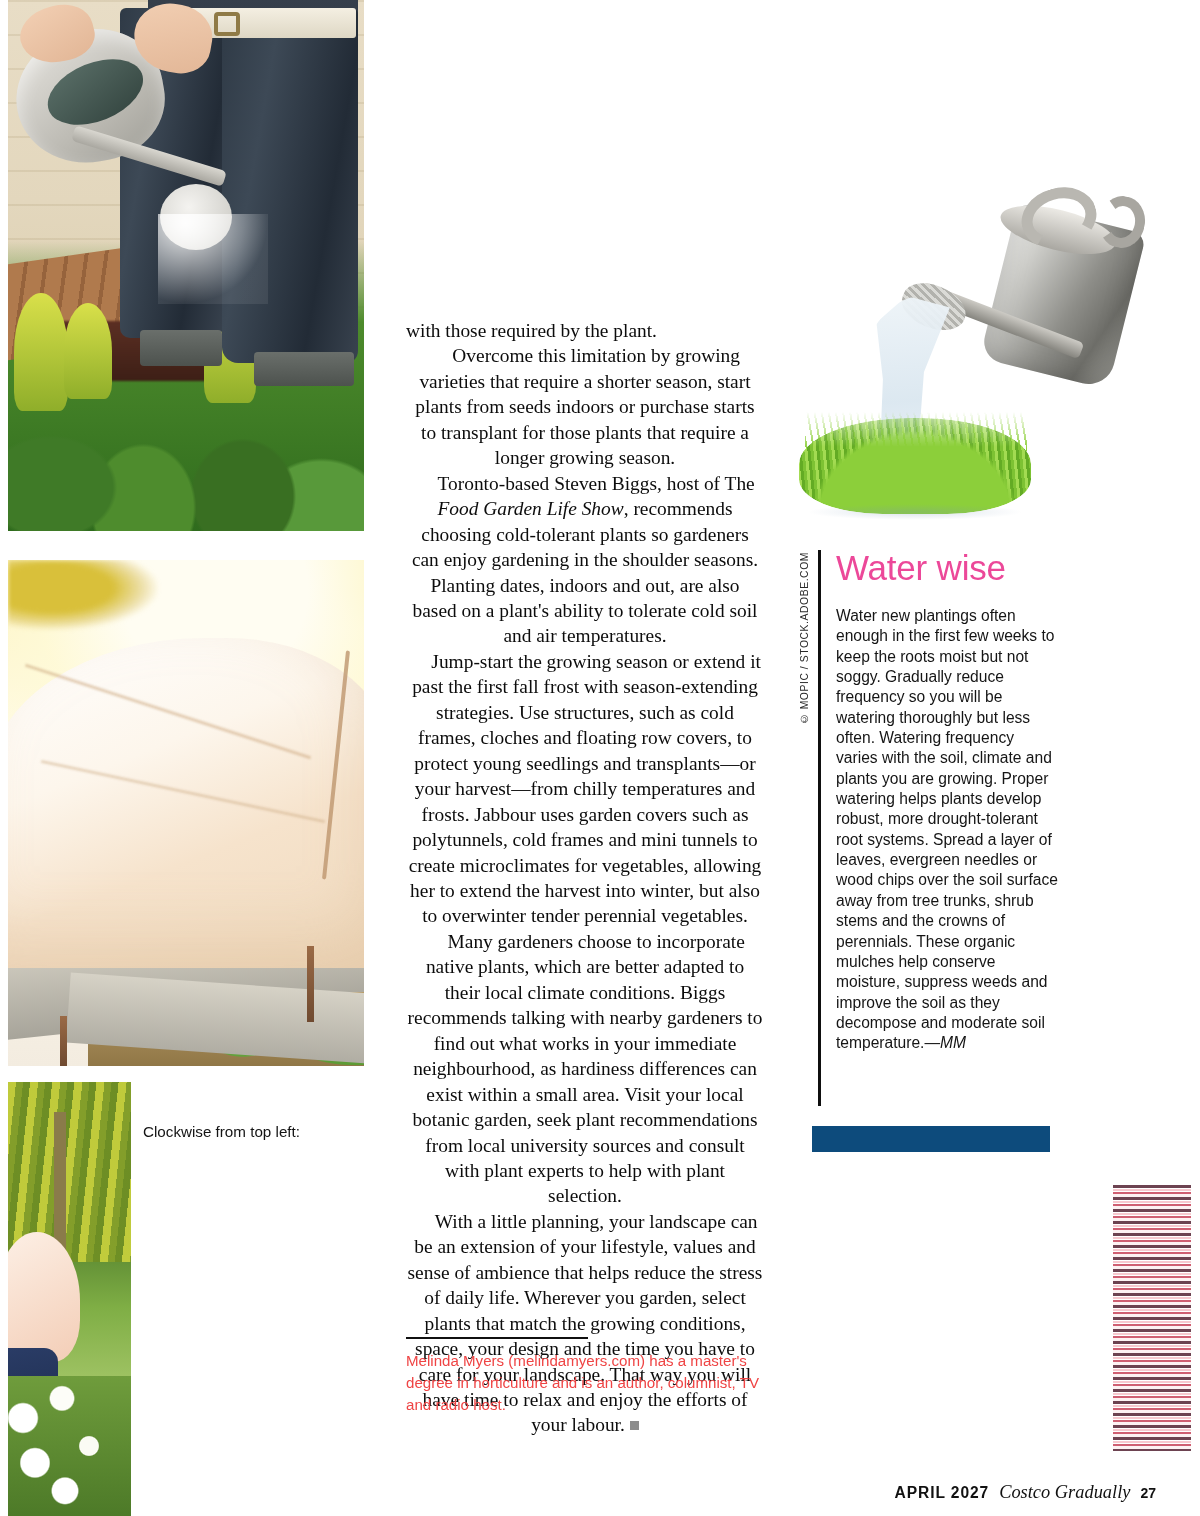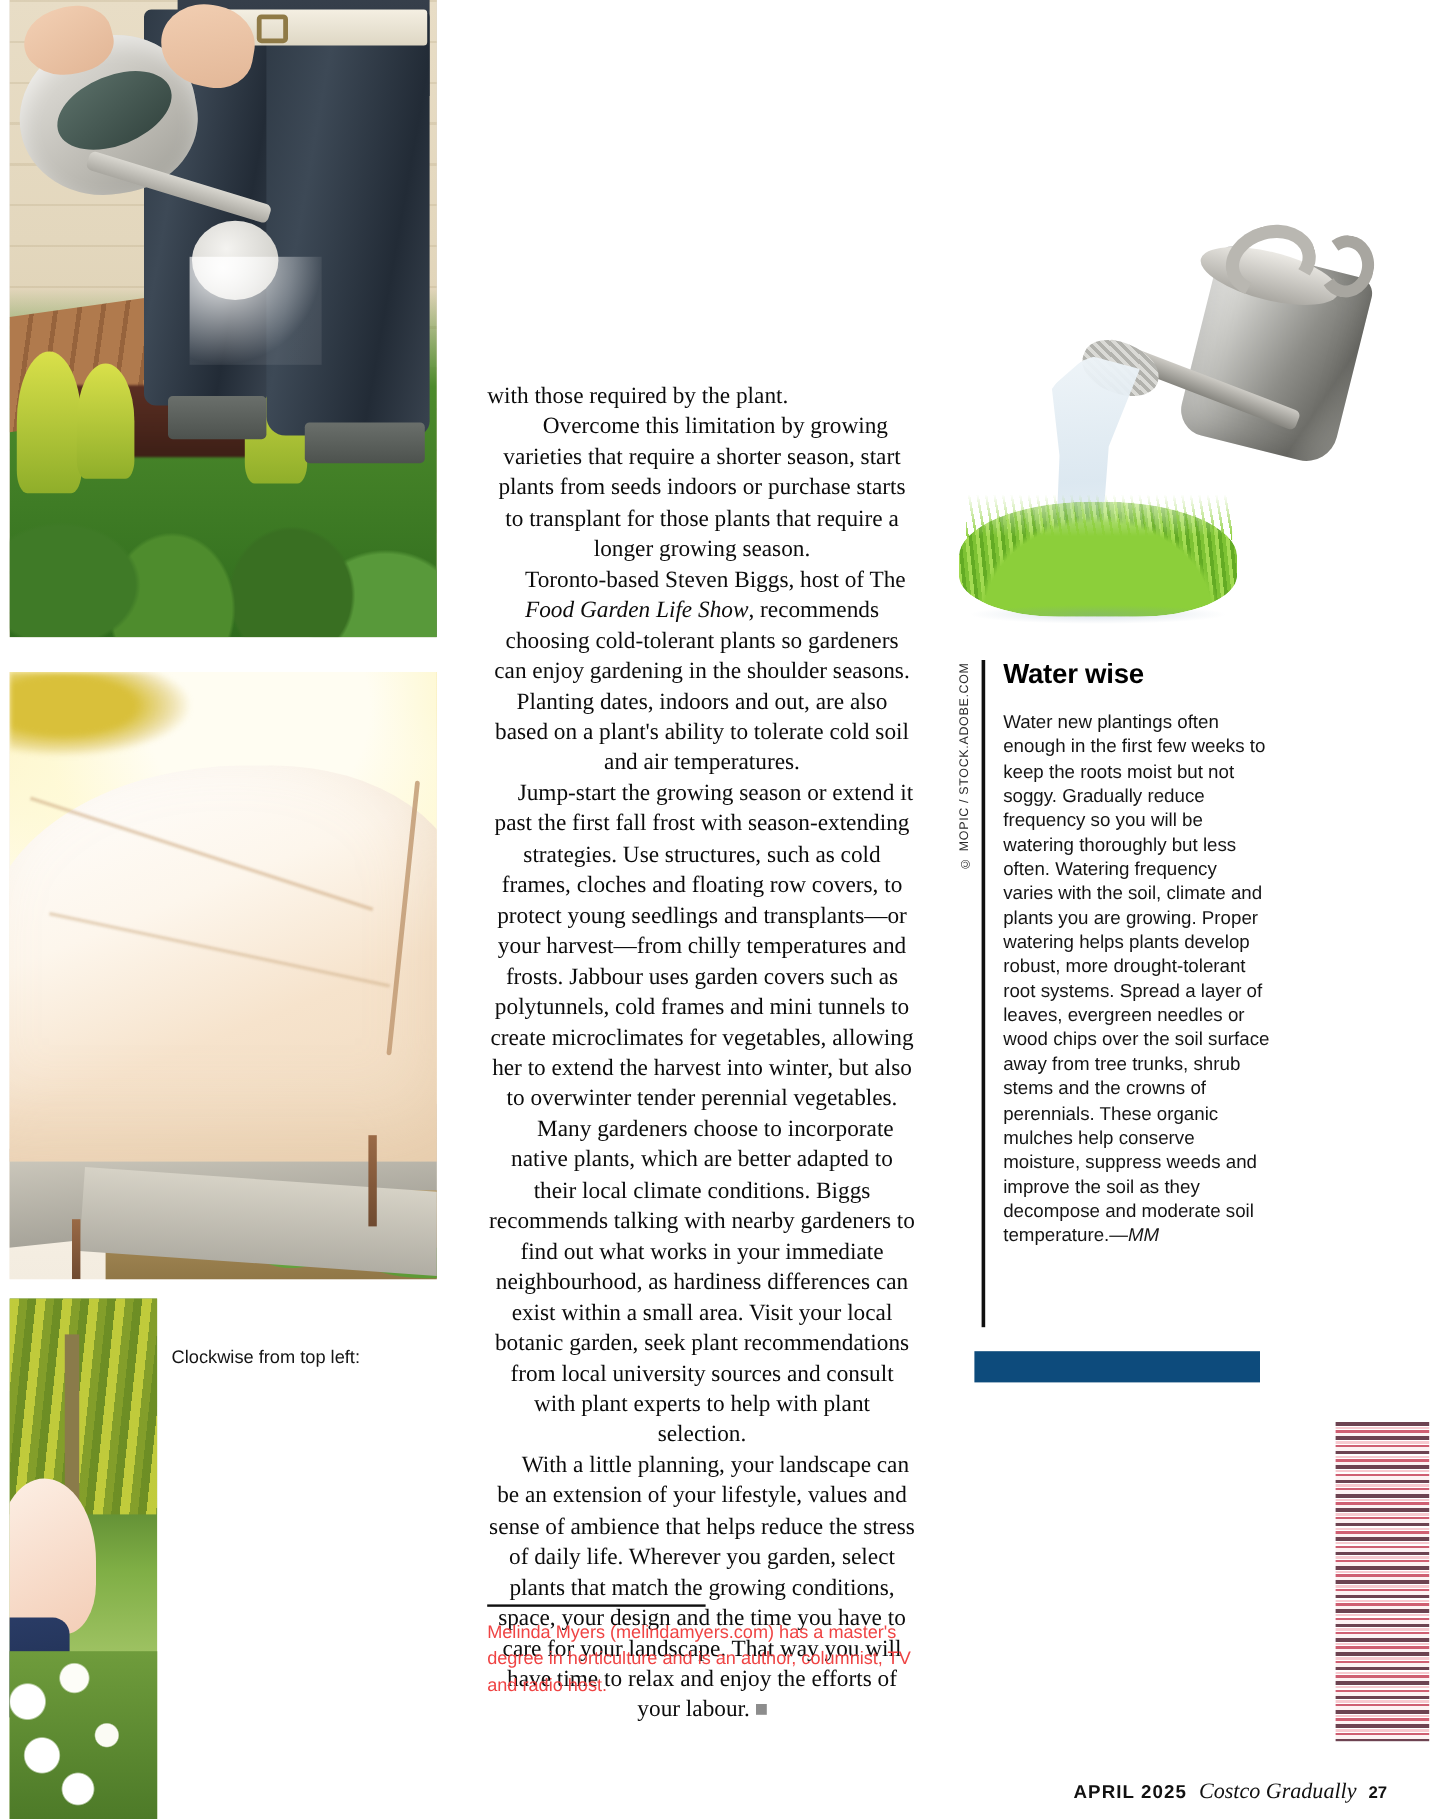--- a/index.html
+++ b/index.html
@@ -190,21 +190,21 @@
   .wc-grass-blades{ position:absolute; left:10px; bottom:66px; width:222px; height:44px;
      background: repeating-linear-gradient(80deg, transparent 0 2px, #8ccf3a 2px 4px, transparent 4px 7px);
      mask-image: linear-gradient(180deg, transparent, #000 85%);
      -webkit-mask-image: linear-gradient(180deg, transparent, #000 85%); }
   .wc-shadow{ position:absolute; left:12px; bottom:2px; width:216px; height:16px;
      background:radial-gradient(ellipse at 50% 50%, rgba(120,150,180,.28), rgba(255,255,255,0) 70%); }
 
   
   #sidebar-water-wise{ position:absolute; left:836px; top:548px; width:222px; }
   #sidebar-water-wise .sb-title{
-     font-size:23px; font-weight:bold; letter-spacing:-.2px; color:#000000; margin-bottom:18px; }
+     font-size:35px; font-weight:normal; letter-spacing:-.2px; color:#ec4899; margin-bottom:18px; }
   #sidebar-water-wise .sb-body{
      font-size:15.6px; line-height:1.305; color:#151515; }
   #sidebar-water-wise .sb-body em{ font-style:italic; }
   #sidebar-rule{ position:absolute; left:818px; top:550px; width:2.6px; height:556px; background:#0f0f0f; }
   #photo-credit-vertical{
      position:absolute; left:795px; top:548px; height:560px; width:18px;
      display:flex; align-items:flex-start; justify-content:center;
   }
   #photo-credit-vertical span{
      writing-mode: vertical-rl; transform: rotate(180deg);
@@ -326,18 +326,18 @@
 
   <div id="sidebar-water-wise">
     <div class="sb-title">Water wise</div>
     <div class="sb-body"><span>Water new plantings often enough in the first few weeks to keep the roots moist but not soggy. Gradually reduce frequency so you will be watering thoroughly but less often. Watering frequency varies with the soil, climate and plants you are growing. Proper watering helps plants develop robust, more drought-tolerant root systems. Spread a layer of leaves, evergreen needles or wood chips over the soil surface away from tree trunks, shrub stems and the crowns of perennials. These organic mulches help conserve moisture, suppress weeds and improve the soil as they decompose and moderate soil temperature.—</span><em>MM</em></div>
   </div>
 
   <div id="blue-bar"></div>
   <div id="red-stripes"></div>
 
   <div id="page-footer">
-    <span class="issue">APRIL 2025</span>
+    <span class="issue">APRIL 2027</span>
     <span class="mag">Costco Gradually</span>
     <span class="pgnum">27</span>
   </div>
 
 </div>
 
 </body></html>

